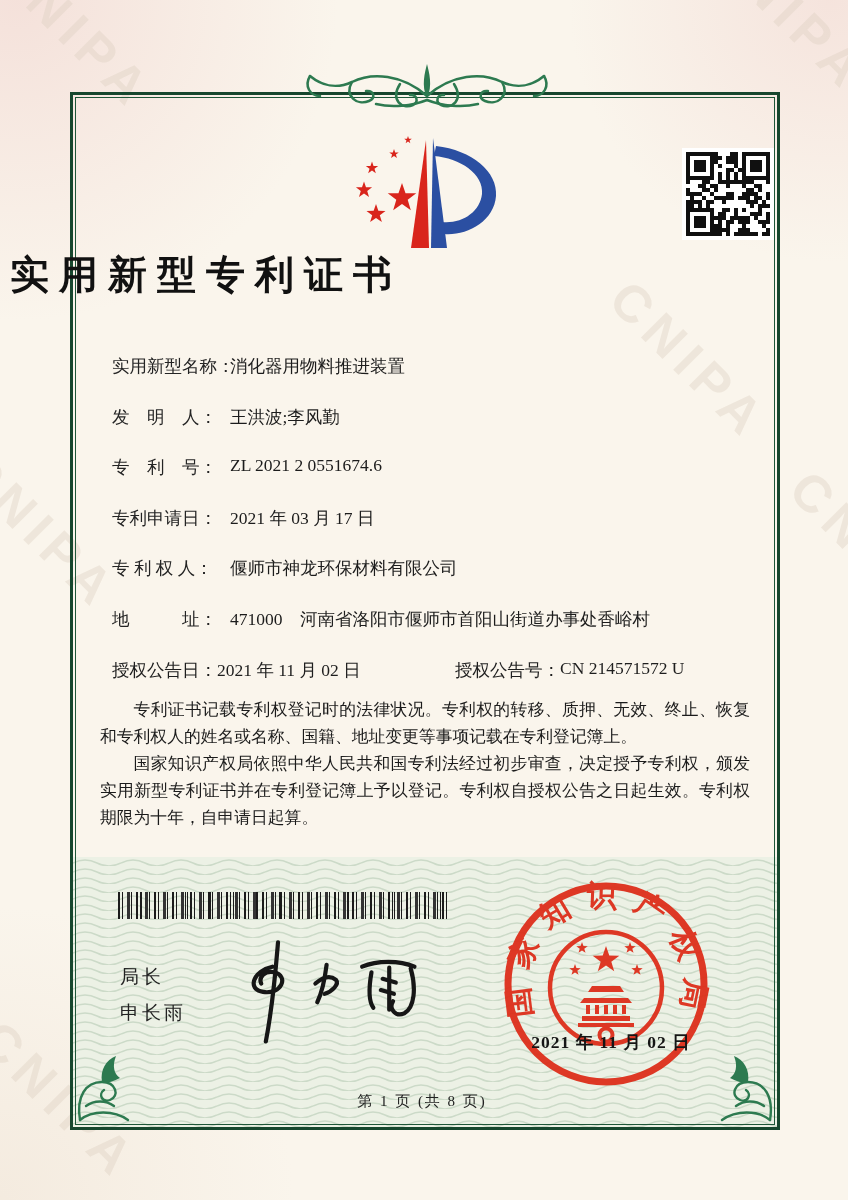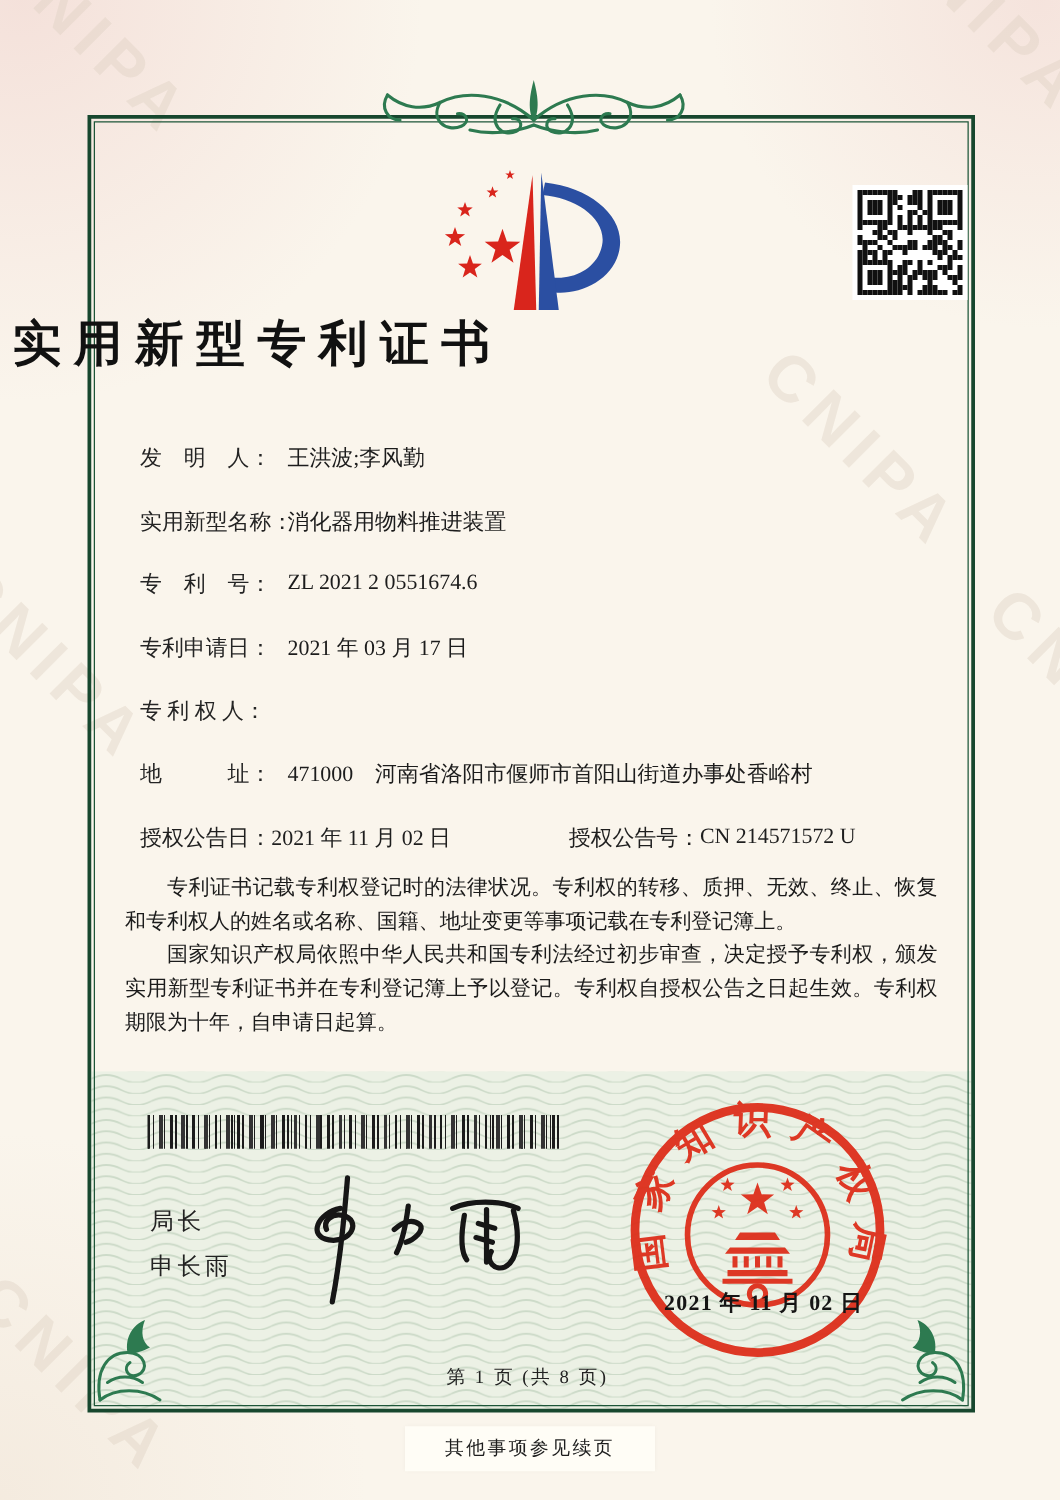--- a/index.html
+++ b/index.html
@@ -393,37 +393,38 @@
         <i style="left:68px;top:80px"></i>
         <i style="left:76px;top:80px"></i>
         <i style="left:80px;top:80px"></i>
       </div>
     </div>
 
   <h1 class="title">实用新型专利证书</h1>
 
   <div class="fields">
     <div class="field-row">
+      <span class="f-label">实用新型名称：</span>
+      <span class="f-value">消化器用物料推进装置</span>
+    </div>
+    <div class="field-row">
       <span class="f-label">发　明　人：</span>
       <span class="f-value">王洪波;李风勤</span>
     </div>
     <div class="field-row">
-      <span class="f-label">实用新型名称：</span>
-      <span class="f-value">消化器用物料推进装置</span>
-    </div>
-    <div class="field-row">
       <span class="f-label">专　利　号：</span>
       <span class="f-value">ZL 2021 2 0551674.6</span>
     </div>
     <div class="field-row">
       <span class="f-label">专利申请日：</span>
       <span class="f-value">2021 年 03 月 17 日</span>
     </div>
     <div class="field-row">
       <span class="f-label">专 利 权 人：</span>
+      <span class="f-value">偃师市神龙环保材料有限公司</span>
     </div>
     <div class="field-row">
       <span class="f-label">地　　　址：</span>
       <span class="f-value">471000　河南省洛阳市偃师市首阳山街道办事处香峪村</span>
     </div>
   </div>
 
   <div class="grant-row">
     <div class="grant-pair first">
       <span>授权公告日：</span>
@@ -483,17 +484,14 @@
       <rect x="7" y="17" width="4" height="9"></rect>
       <rect x="16" y="17" width="4" height="9"></rect>
       <rect x="-24" y="28" width="48" height="5"></rect>
       <rect x="-28" y="35" width="56" height="4"></rect>
       <circle cy="47" r="6.5" fill="none" stroke="#dd2b17" stroke-width="4"></circle>
     </g>
   </svg>
   <div class="seal-date">2021 年 11 月 02 日</div>
 
   <div class="page-no">第 1 页 (共 8 页)</div>
-  <div class="footer-note">
-    <span>其他事项参见续页</span>
-  </div>
 
 </div>
 
 </body></html>

